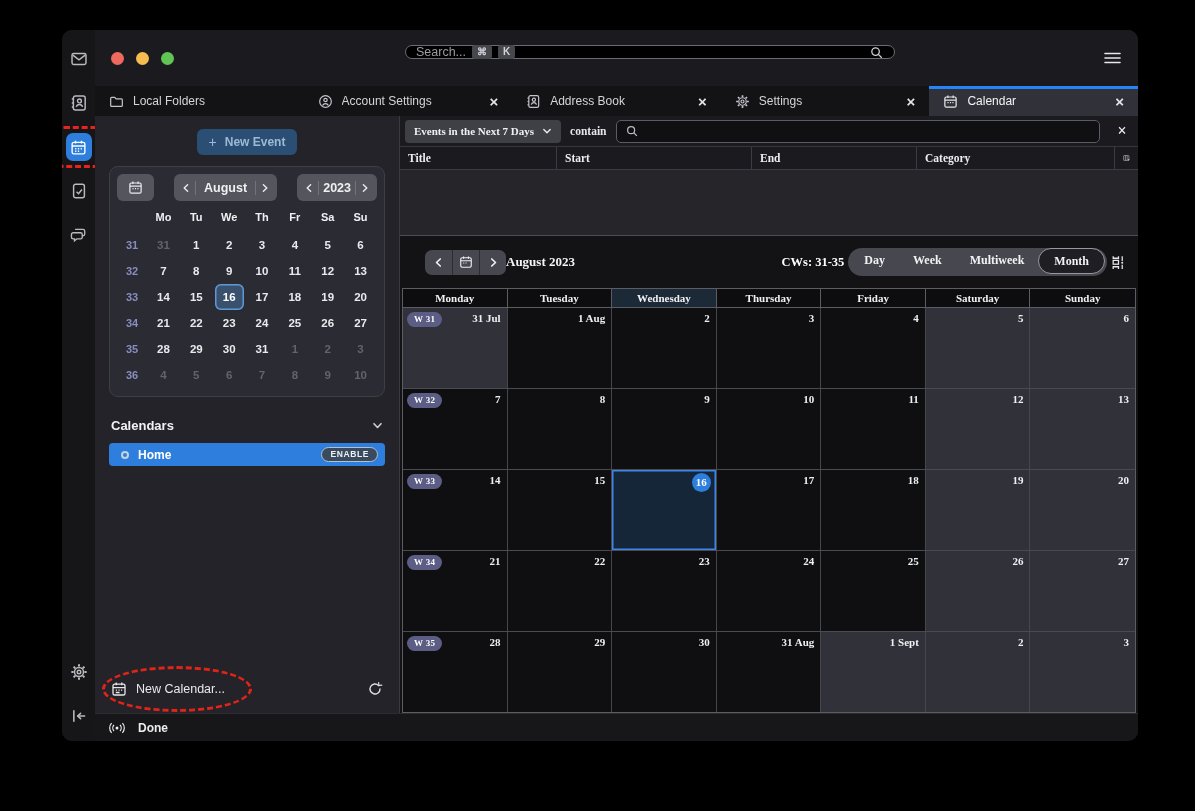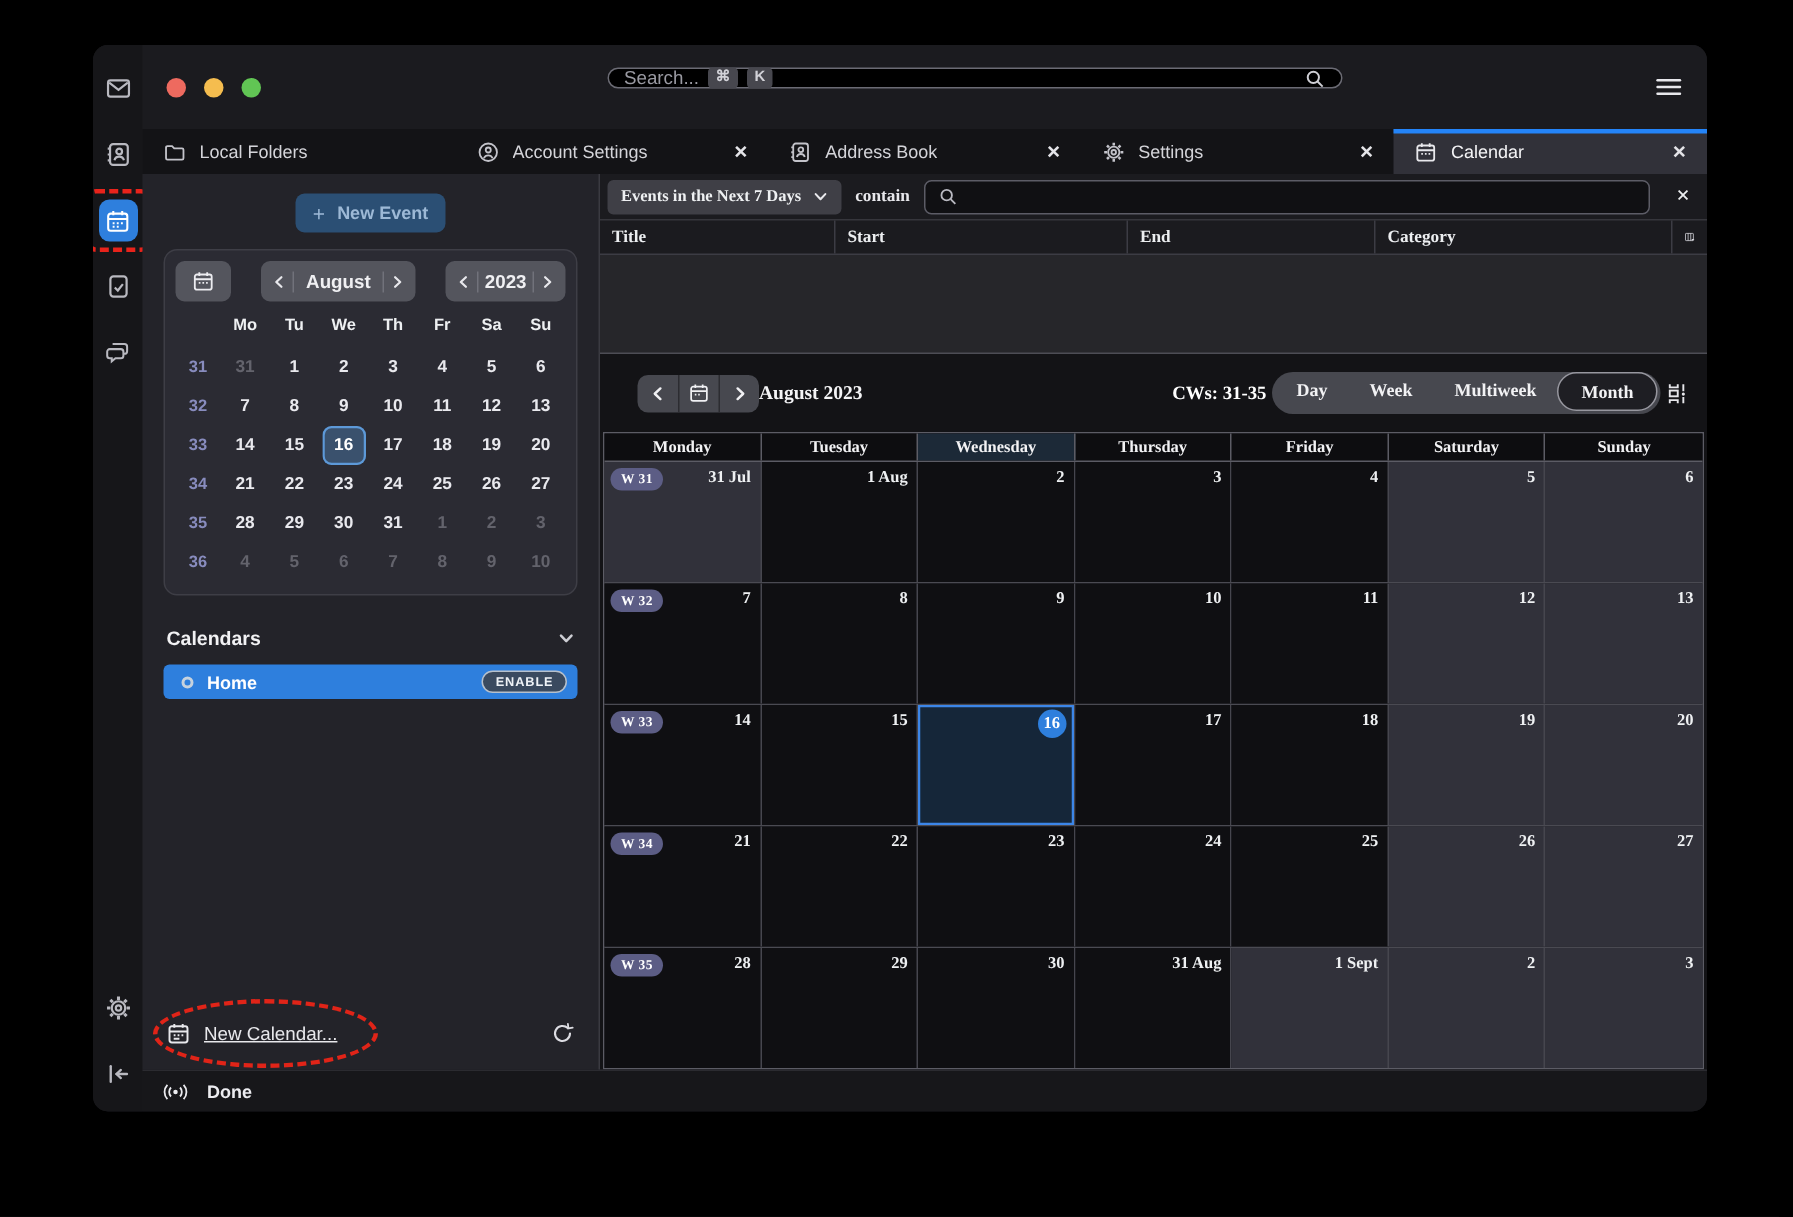--- a/index.html
+++ b/index.html
@@ -75,21 +75,21 @@
   .cal-sec{margin:21px 16px 10px;display:flex;align-items:center;justify-content:space-between;
     color:#f2f2f4;font-weight:700;font-size:13px;}
   .cal-sec .mc-arrow{color:#cdced4;}
   .home-row{margin:0 14px;height:23px;background:#2e7fdd;border-radius:4px;display:flex;
     align-items:center;padding:0 7px 0 12px;gap:9px;}
   .ring{width:8px;height:8px;border-radius:50%;border:2px solid #c6d2de;flex-shrink:0;}
   .home-label{color:#fff;font-weight:700;font-size:12px;}
   .enable{margin-left:auto;background:#3a4a5f;border:1px solid #b6c0cc;border-radius:9px;
     color:#eef2f6;font-size:8.5px;font-weight:700;letter-spacing:.6px;padding:2.5px 8px;line-height:1;}
   .lp-spacer{flex:1;}
-  .newcal-row{display:flex;align-items:center;padding:0 16px 16px;position:relative;color:#e8e8ec;text-decoration:underline;}
+  .newcal-row{display:flex;align-items:center;padding:0 16px 16px;position:relative;color:#e8e8ec;}
   .newcal{display:flex;align-items:center;gap:9px;font-size:12.5px;}
   .sync{margin-left:auto;color:#dcdce2;}
   .annot-ellipse{position:absolute;left:7px;top:-15px;width:150px;height:46px;
     border:3px dashed #e02418;border-radius:50%;pointer-events:none;}
 
   
   .mainarea{flex:1;background:#131316;display:flex;flex-direction:column;min-width:0;font-family:Liberation Serif, serif;}
   .filterbar{height:30px;background:#1b1b1f;display:flex;align-items:center;padding:0 3px 0 5px;
     gap:9px;flex-shrink:0;}
   .filter-dd{height:23px;background:#3f3f46;border-radius:4px;display:flex;align-items:center;

